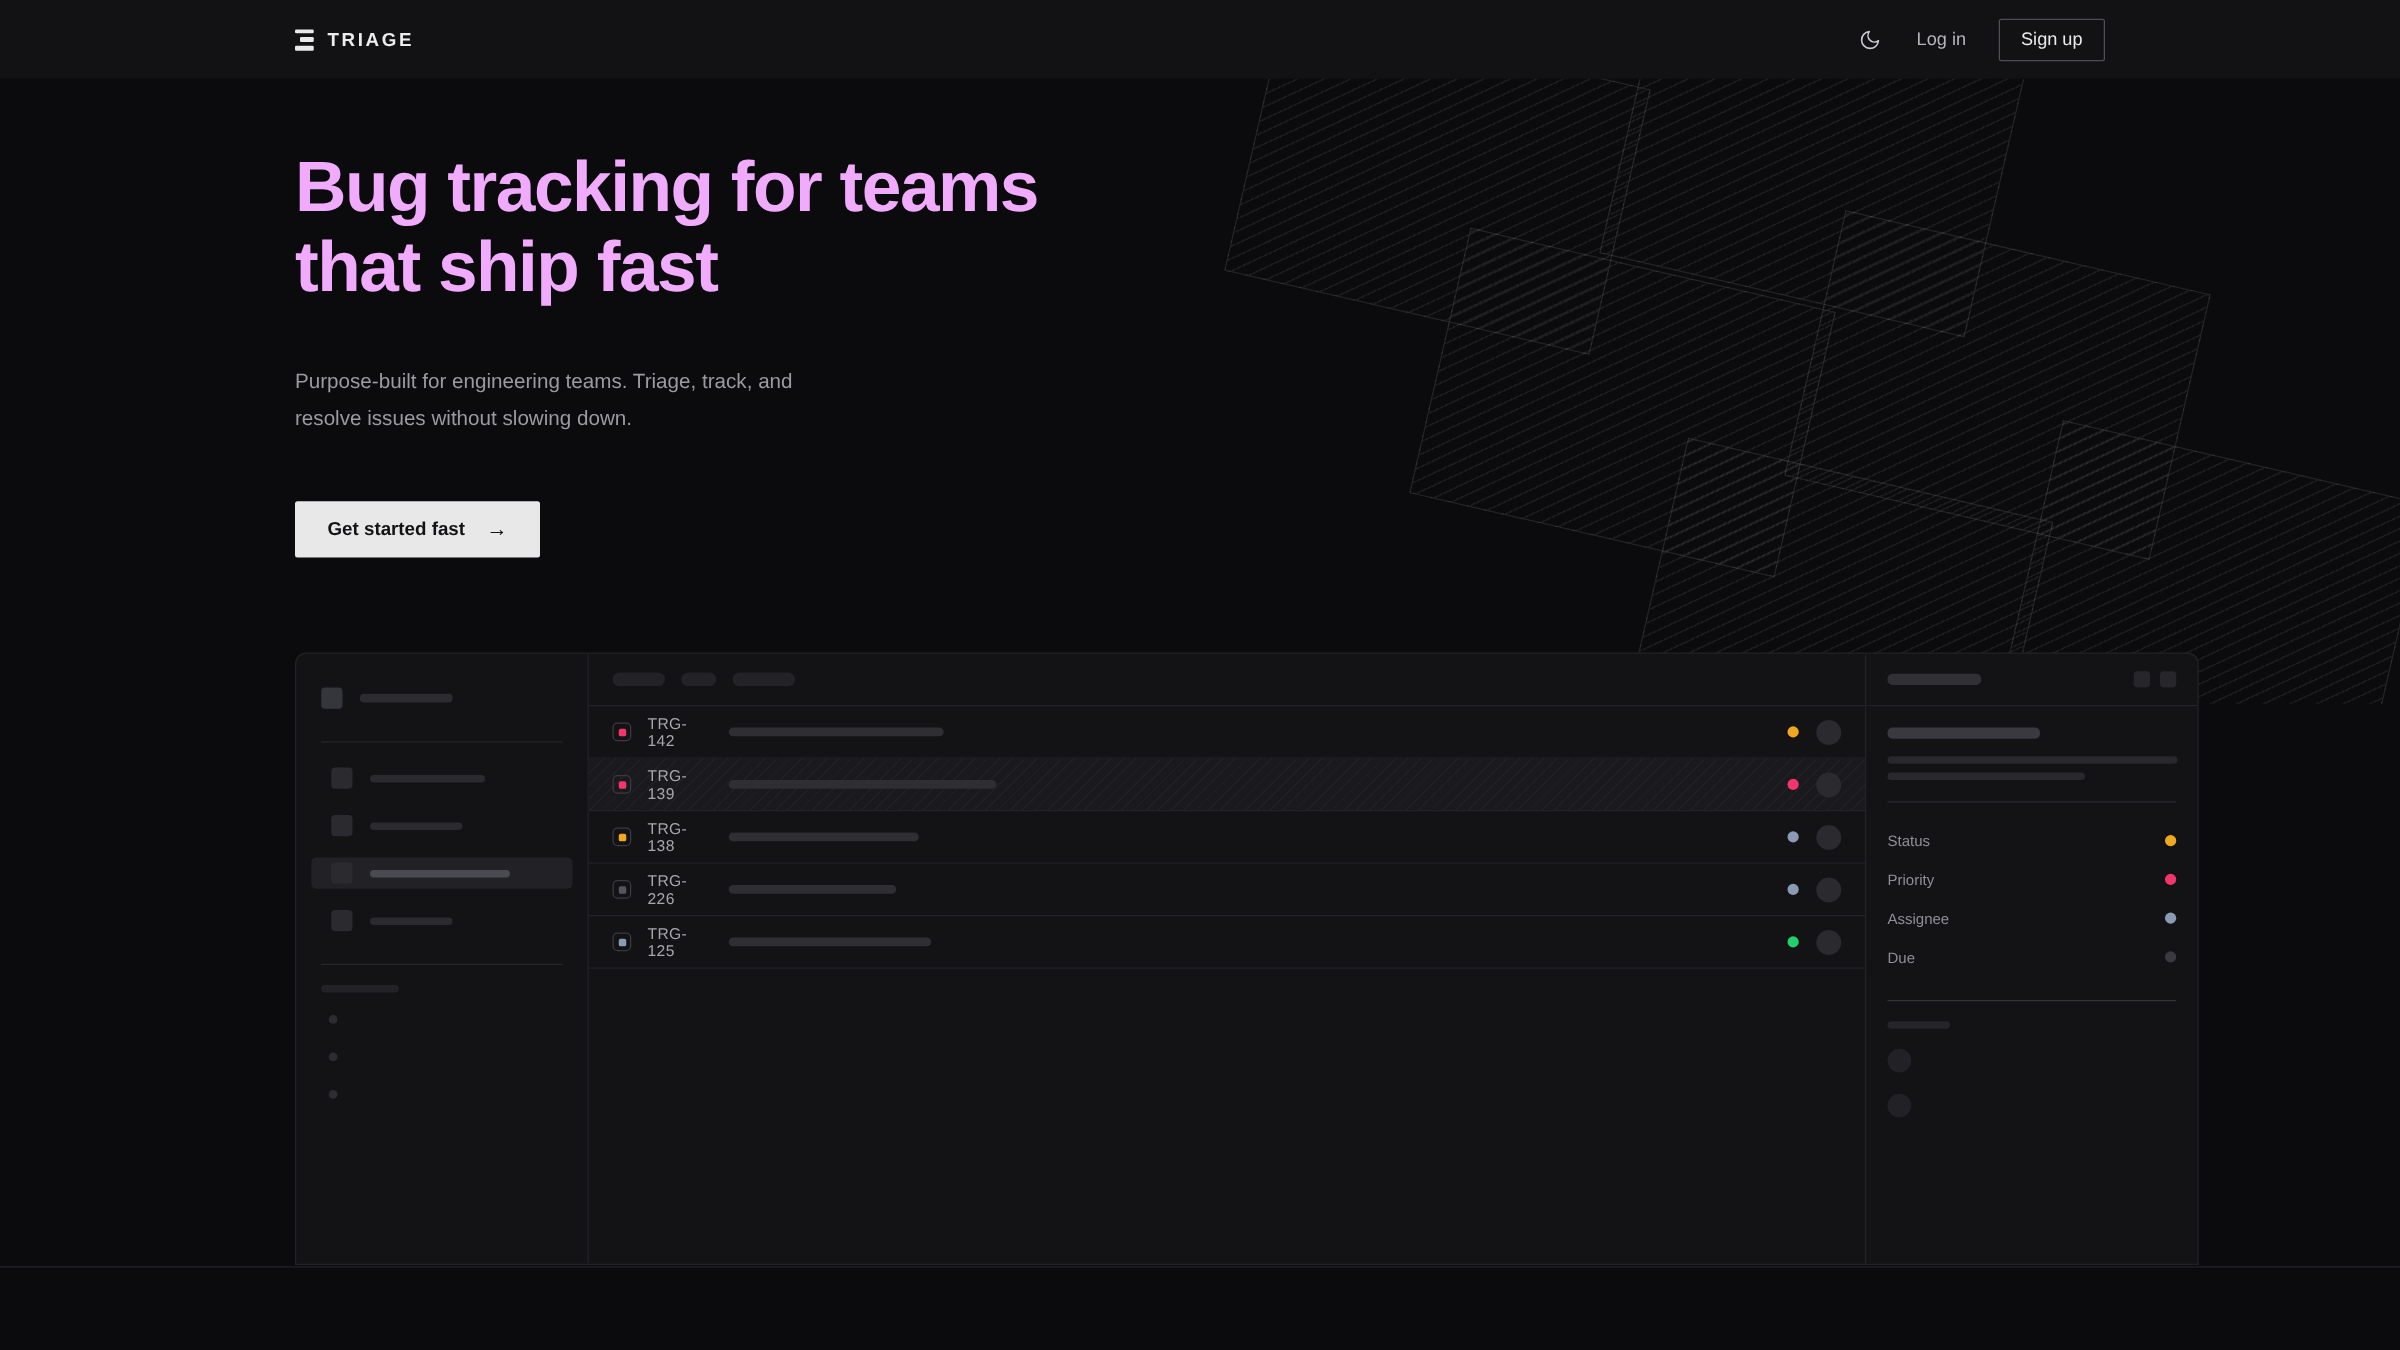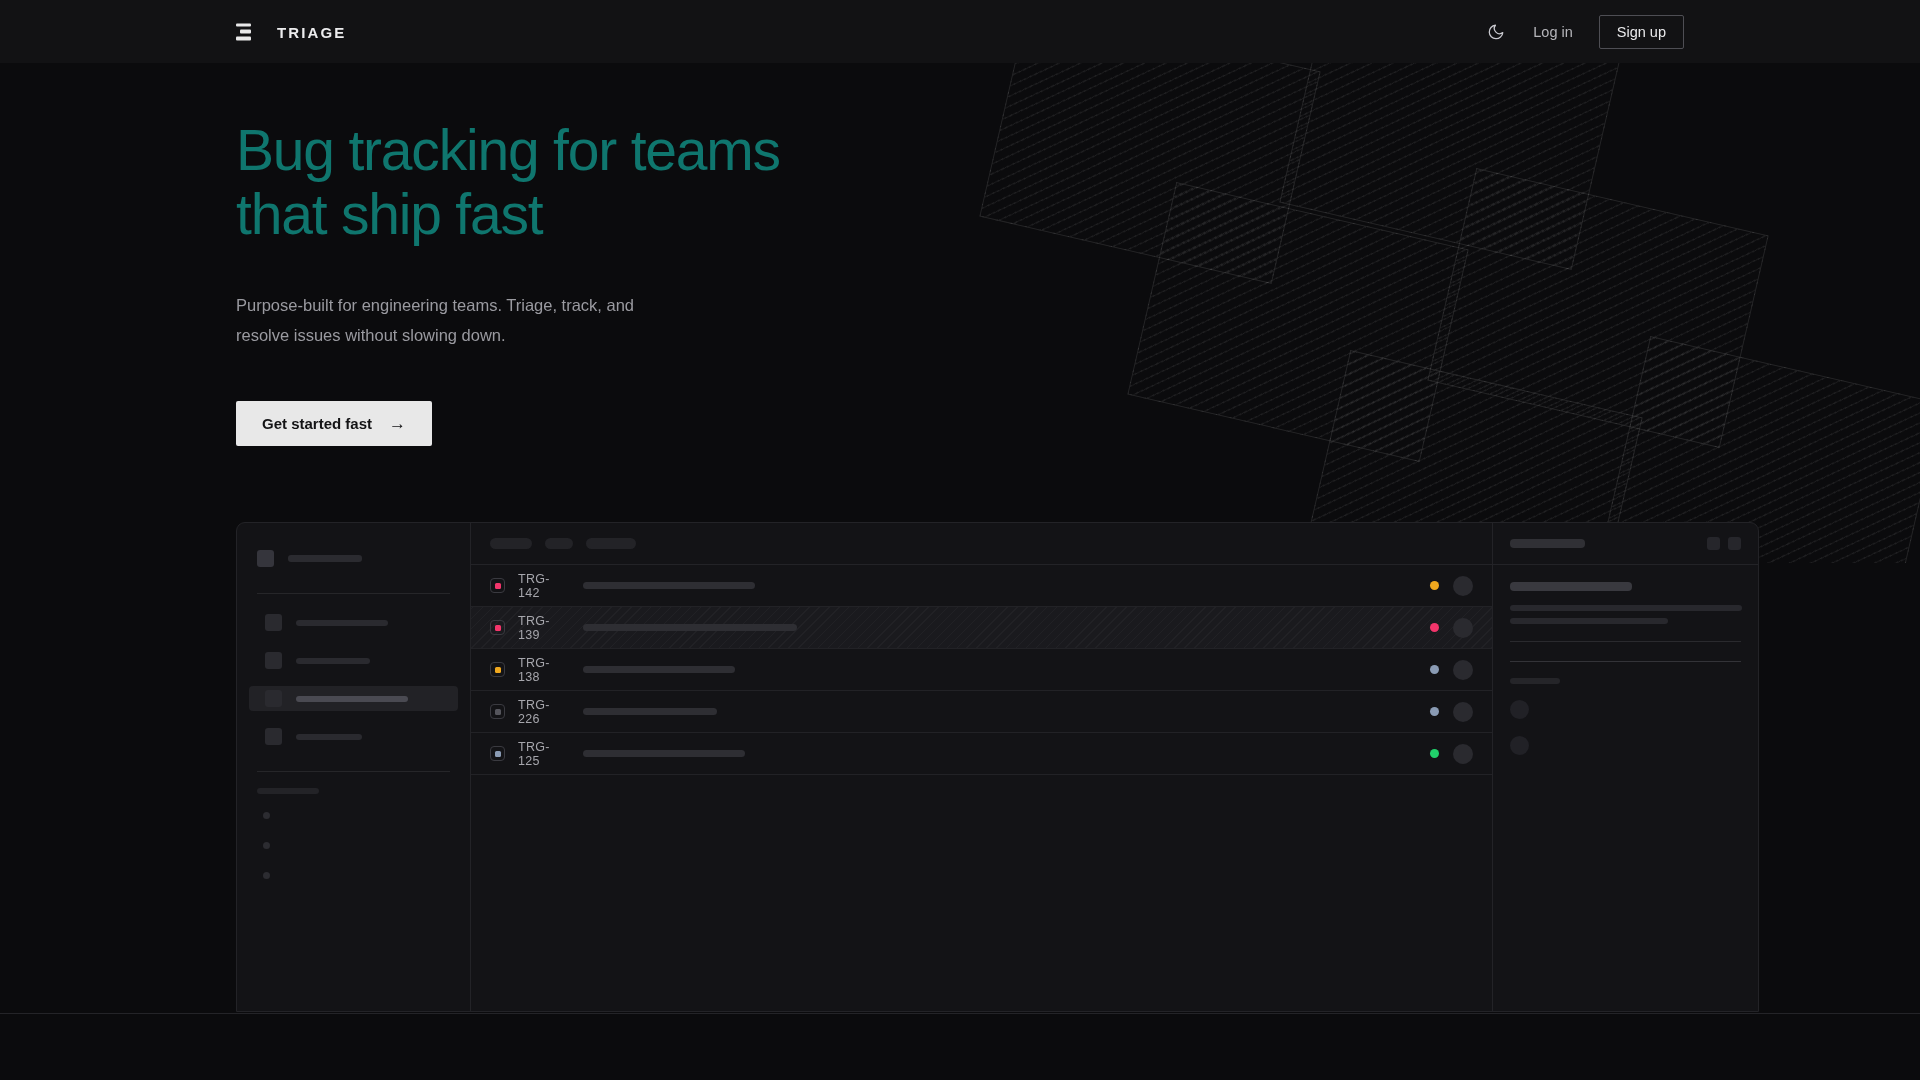--- a/index.html
+++ b/index.html
@@ -18,21 +18,21 @@
     background:#121214;
     display:flex; align-items:center;
     z-index:40;
   }
   .nav-inner {
     width:1920px; height:63px; position:relative;
     display:flex; align-items:center;
   }
   .brand {
     position:absolute; left:236px; top:50%; transform:translateY(-50%);
-    display:flex; align-items:center; gap:26px;
+    display:flex; align-items:center; gap:11px;
     cursor:pointer;
     text-align:center;
   }
   .brand-mark { width:15px; height:17px; display:flex; flex-direction:column; justify-content:space-between; }
   .brand-mark i { display:block; height:3.5px; background:#e9e9ea; border-radius:1px; }
   .brand-mark i:nth-child(1){ width:15px; }
   .brand-mark i:nth-child(2){ width:11px; margin-left:4px; }
   .brand-mark i:nth-child(3){ width:15px; }
   .brand-text {
     color:#ececee; font-size:15px; font-weight:bold; letter-spacing:2.1px;
@@ -67,21 +67,21 @@
   .slab.s1 { width:300px; height:218px; left:1000px; top:-28px; transform:rotate(13deg); }
   .slab.s2 { width:300px; height:218px; left:1300px; top:-42px; transform:rotate(13deg); }
   .slab.s3 { width:300px; height:218px; left:1148px; top:150px; transform:rotate(13deg); }
   .slab.s4 { width:300px; height:218px; left:1448px; top:136px; transform:rotate(13deg); }
   .slab.s5 { width:300px; height:218px; left:1322px; top:318px; transform:rotate(13deg); }
   .slab.s6 { width:300px; height:218px; left:1622px; top:304px; transform:rotate(13deg); }
 
   
   .hero { position:absolute; left:236px; top:118px; z-index:5; }
   .hero h1 {
-    color:#0f766e; font-size:57px; line-height:64px; font-weight:normal;
+    color:#f0abfc; font-size:57px; line-height:64px; font-weight:bold;
     letter-spacing:-1.2px; white-space:pre-line;
   }
   .hero p {
     margin-top:44px;
     color:#9a9aa0; font-size:16.5px; line-height:30px; white-space:pre-line;
   }
   .cta {
     margin-top:51px; display:inline-flex; align-items:center; gap:17px;
     background:#e8e8e8; color:#131315;
     font-size:15px; font-weight:bold; font-family:"Liberation Sans", sans-serif;
@@ -317,20 +317,38 @@
             <span class="d-btn"></span>
           </span>
       </div>
       <div class="detail-body">
         <div class="d-h"></div>
         <div id="d-lines">
             <div class="d-l" style="width: 232px;"></div>
             <div class="d-l" style="width: 158px;"></div>
           </div>
         <div class="d-sep"></div>
+        <div id="d-fields">
+            <div class="d-row">
+              <span class="d-key">Status</span>
+              <span class="d-val" style="background: rgb(240, 168, 30);"></span>
+            </div>
+            <div class="d-row">
+              <span class="d-key">Priority</span>
+              <span class="d-val" style="background: rgb(242, 53, 107);"></span>
+            </div>
+            <div class="d-row">
+              <span class="d-key">Assignee</span>
+              <span class="d-val" style="background: rgb(138, 155, 180);"></span>
+            </div>
+            <div class="d-row">
+              <span class="d-key">Due</span>
+              <span class="d-val" style="background: rgb(58, 58, 64);"></span>
+            </div>
+          </div>
         <div class="d-sep2"></div>
         <div class="d-cmlabel"></div>
         <div id="d-avatars">
             <div class="d-avatar"></div>
             <div class="d-avatar"></div>
           </div>
       </div>
     </div>
   </section>
 

